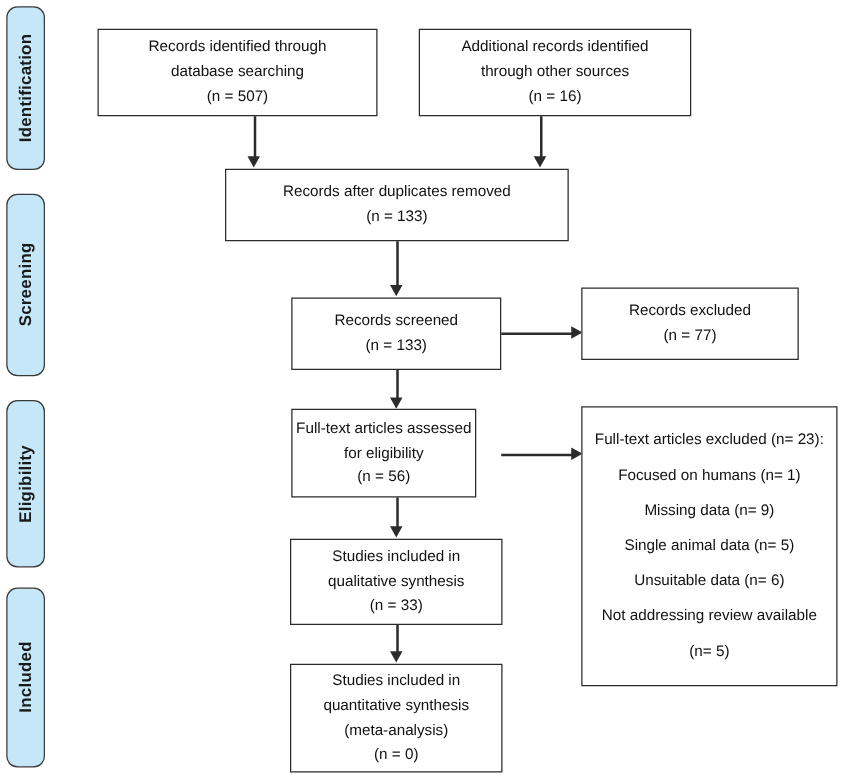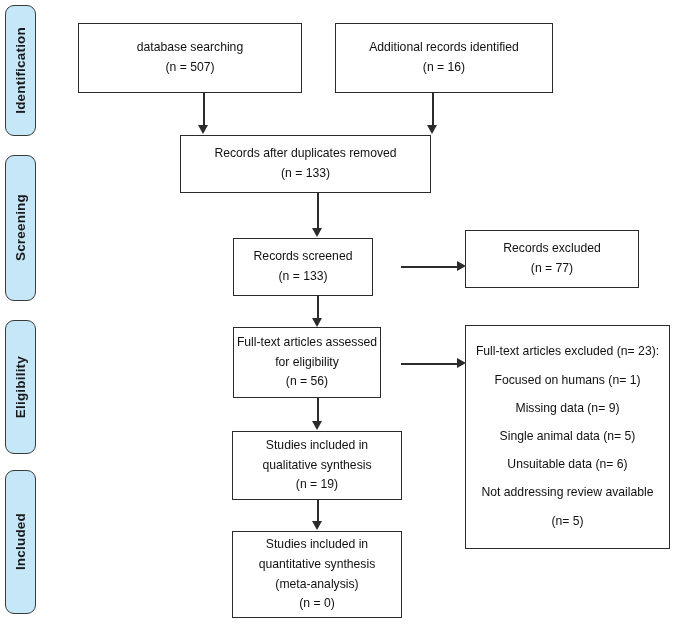--- a/index.html
+++ b/index.html
@@ -116,44 +116,46 @@
 
   <div class="stage-pill" style="left:5px; top:320px; width:31px; height:134px;">
     <span class="pill-label">Eligibility</span>
   </div>
 
   <div class="stage-pill" style="left:5px; top:470px; width:31px; height:144px;">
     <span class="pill-label">Included</span>
   </div>
 
   <div class="flow-box" style="left:78px; top:23px; width:224px; height:70px;">
+    <span class="line">Records identified through</span>
     <span class="line">database searching</span>
     <span class="line">(n = 507)</span>
   </div>
 
   <div class="flow-box" style="left:335px; top:23px; width:218px; height:70px;">
     <span class="line">Additional records identified</span>
+    <span class="line">through other sources</span>
     <span class="line">(n = 16)</span>
   </div>
 
   <div class="conn-v" style="left:203px; top:93px; height:33px;"></div>
   <div class="arrow-down" style="left:198px; top:125px;"></div>
 
   <div class="conn-v" style="left:432px; top:93px; height:33px;"></div>
   <div class="arrow-down" style="left:427px; top:125px;"></div>
 
-  <div class="flow-box" style="left:180px; top:135px; width:251px; height:58px;">
+  <div class="flow-box" style="left:180px; top:135px; width:275px; height:58px;">
     <span class="line">Records after duplicates removed</span>
     <span class="line">(n = 133)</span>
   </div>
 
   <div class="conn-v" style="left:317px; top:193px; height:36px;"></div>
   <div class="arrow-down" style="left:312px; top:228px;"></div>
 
-  <div class="flow-box" style="left:233px; top:238px; width:140px; height:58px;">
+  <div class="flow-box" style="left:233px; top:238px; width:168px; height:58px;">
     <span class="line">Records screened</span>
     <span class="line">(n = 133)</span>
   </div>
 
   <div class="conn-h" style="left:401px; top:266px; width:57px;"></div>
   <div class="arrow-right" style="left:457px; top:261px;"></div>
 
   <div class="flow-box" style="left:465px; top:230px; width:174px; height:58px;">
     <span class="line">Records excluded</span>
     <span class="line">(n = 77)</span>
@@ -180,21 +182,21 @@
     <span class="excl-line">Not addressing review available</span>
     <span class="excl-line">(n= 5)</span>
   </div>
 
   <div class="conn-v" style="left:317px; top:398px; height:25px;"></div>
   <div class="arrow-down" style="left:312px; top:421px;"></div>
 
   <div class="flow-box" style="left:232px; top:431px; width:170px; height:69px;">
     <span class="line">Studies included in</span>
     <span class="line">qualitative synthesis</span>
-    <span class="line">(n = 19)</span>
+    <span class="line">(n = 33)</span>
   </div>
 
   <div class="conn-v" style="left:317px; top:500px; height:22px;"></div>
   <div class="arrow-down" style="left:312px; top:521px;"></div>
 
   <div class="flow-box" style="left:232px; top:531px; width:170px; height:87px;">
     <span class="line">Studies included in</span>
     <span class="line">quantitative synthesis</span>
     <span class="line">(meta-analysis)</span>
     <span class="line">(n = 0)</span>

